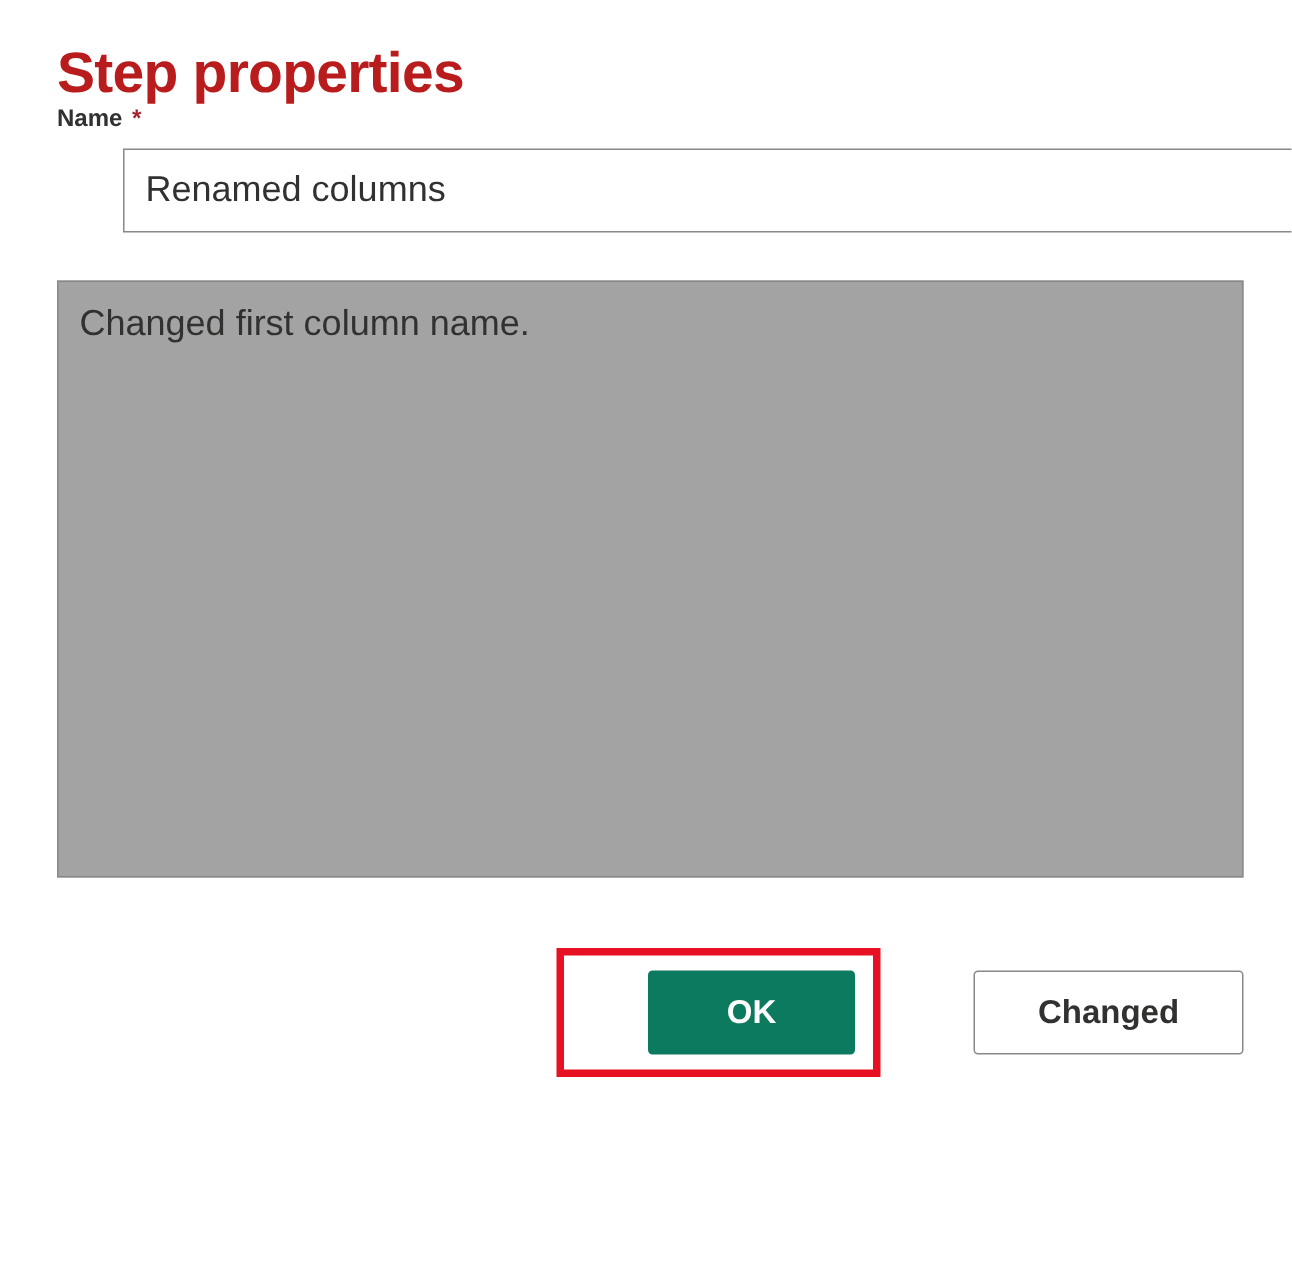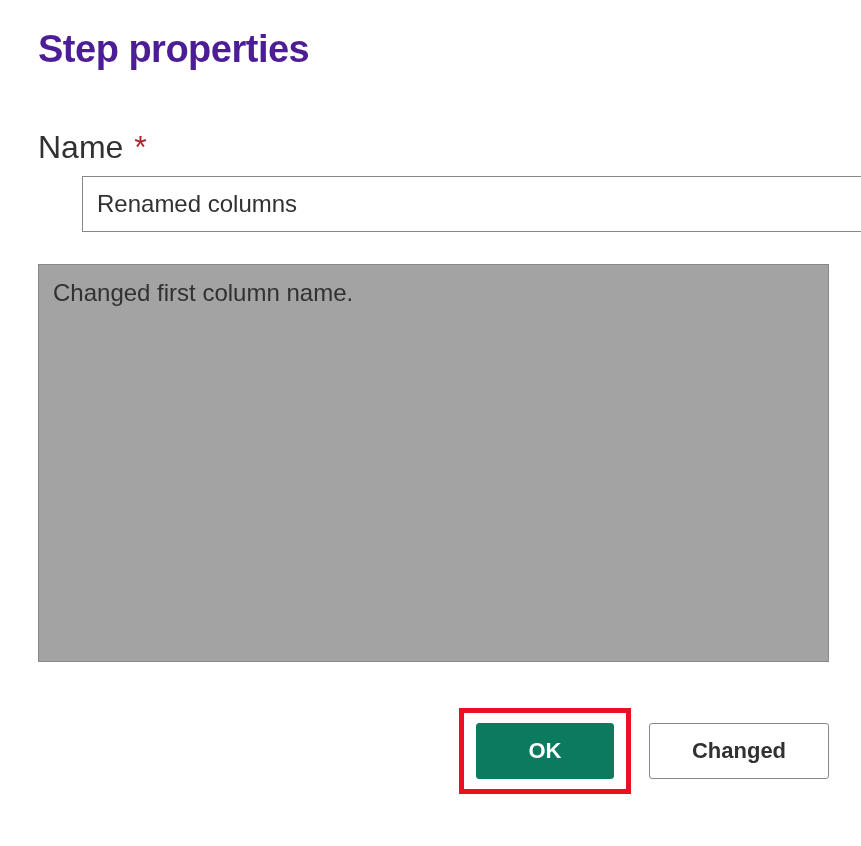--- a/index.html
+++ b/index.html
@@ -11,30 +11,29 @@
       font-family: "Segoe UI", -apple-system, sans-serif;
       background: #ffffff;
       width: 861px;
       height: 846px;
       padding: 28px 32px 32px 38px;
       color: #252424;
     }
     .dialog-title {
       font-size: 38px;
       font-weight: 700;
-      color: #4c1d95;
-      margin-bottom: 58px;
+      color: #b91c1c;
       letter-spacing: -0.5px;
     }
     .field-group {
       margin-bottom: 32px;
     }
     .field-label {
-      font-size: 32px;
-      font-weight: 400;
+      font-size: 16px;
+      font-weight: 700;
       color: #323130;
       display: block;
       margin-bottom: 10px;
     }
     .required-asterisk {
       color: #a4262c;
       margin-left: 2px;
     }
     .text-input {
       width: 100%;
@@ -78,20 +77,21 @@
       font-size: 22px;
       font-weight: 600;
       height: 56px;
       border-radius: 3px;
       cursor: pointer;
       border: 1px solid #8a8886;
       background: #ffffff;
       color: #323130;
       padding: 0 28px;
       min-width: 140px;
+      margin-left: 44px;
     }
     .btn-primary {
       background: #0c7a5f;
       border: 1px solid #0c7a5f;
       color: #ffffff;
       min-width: 138px;
     }
     .btn-secondary {
       min-width: 180px;
     }

